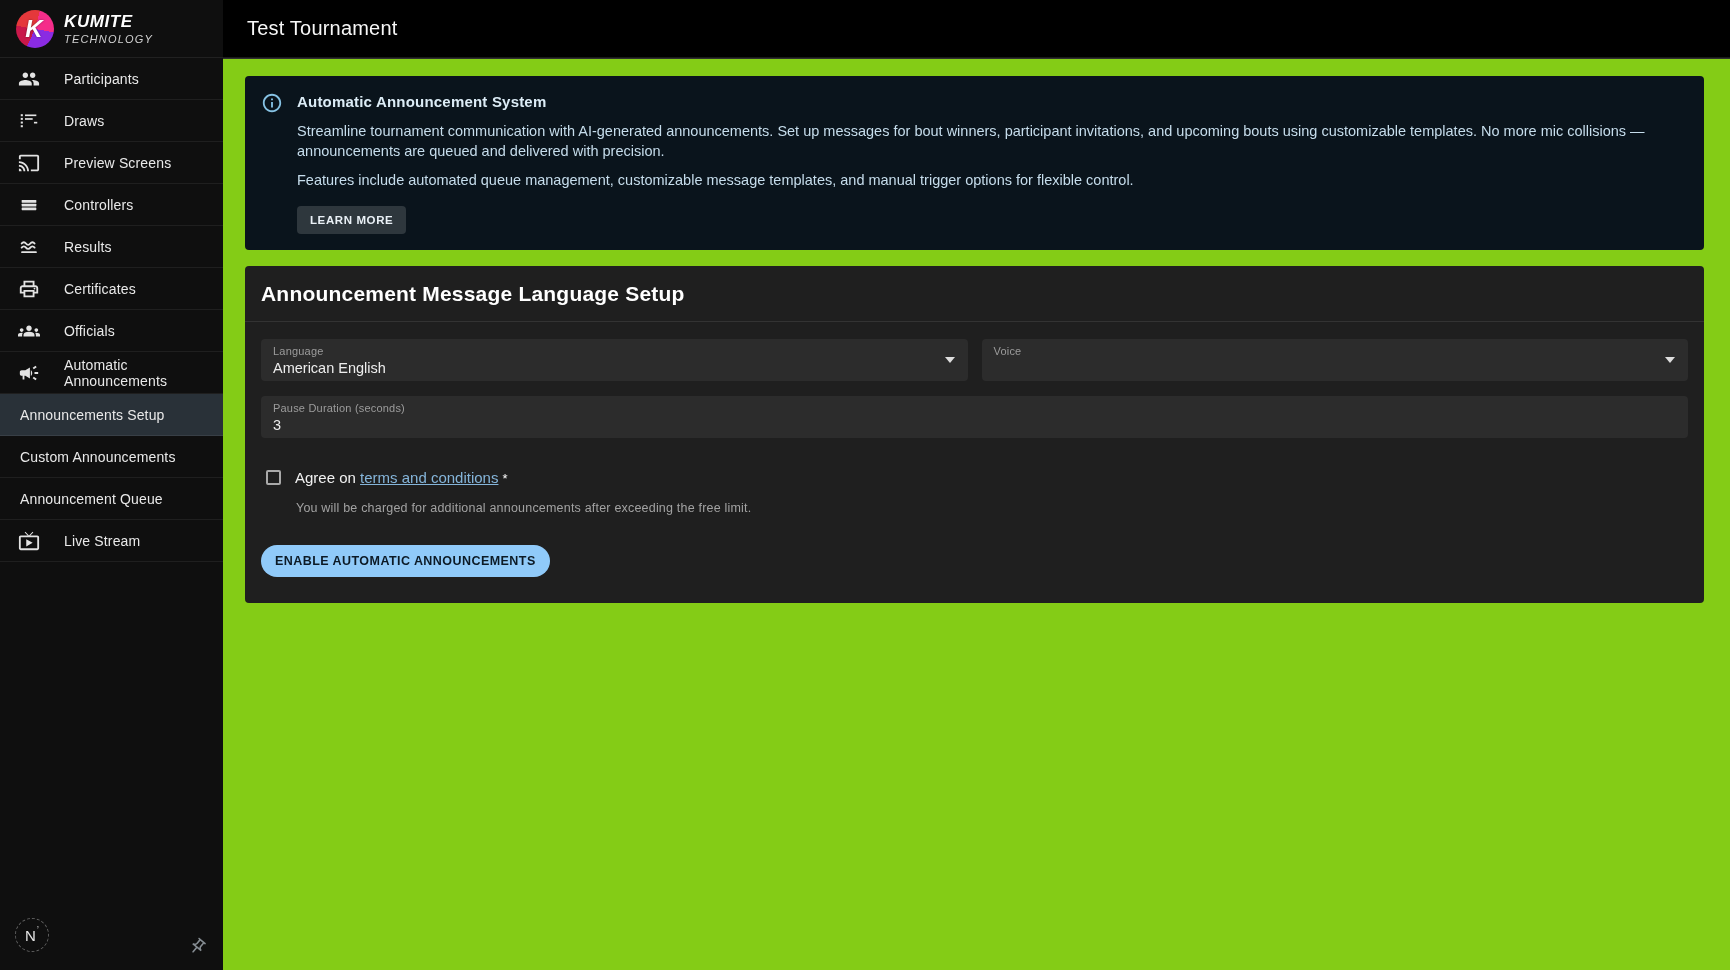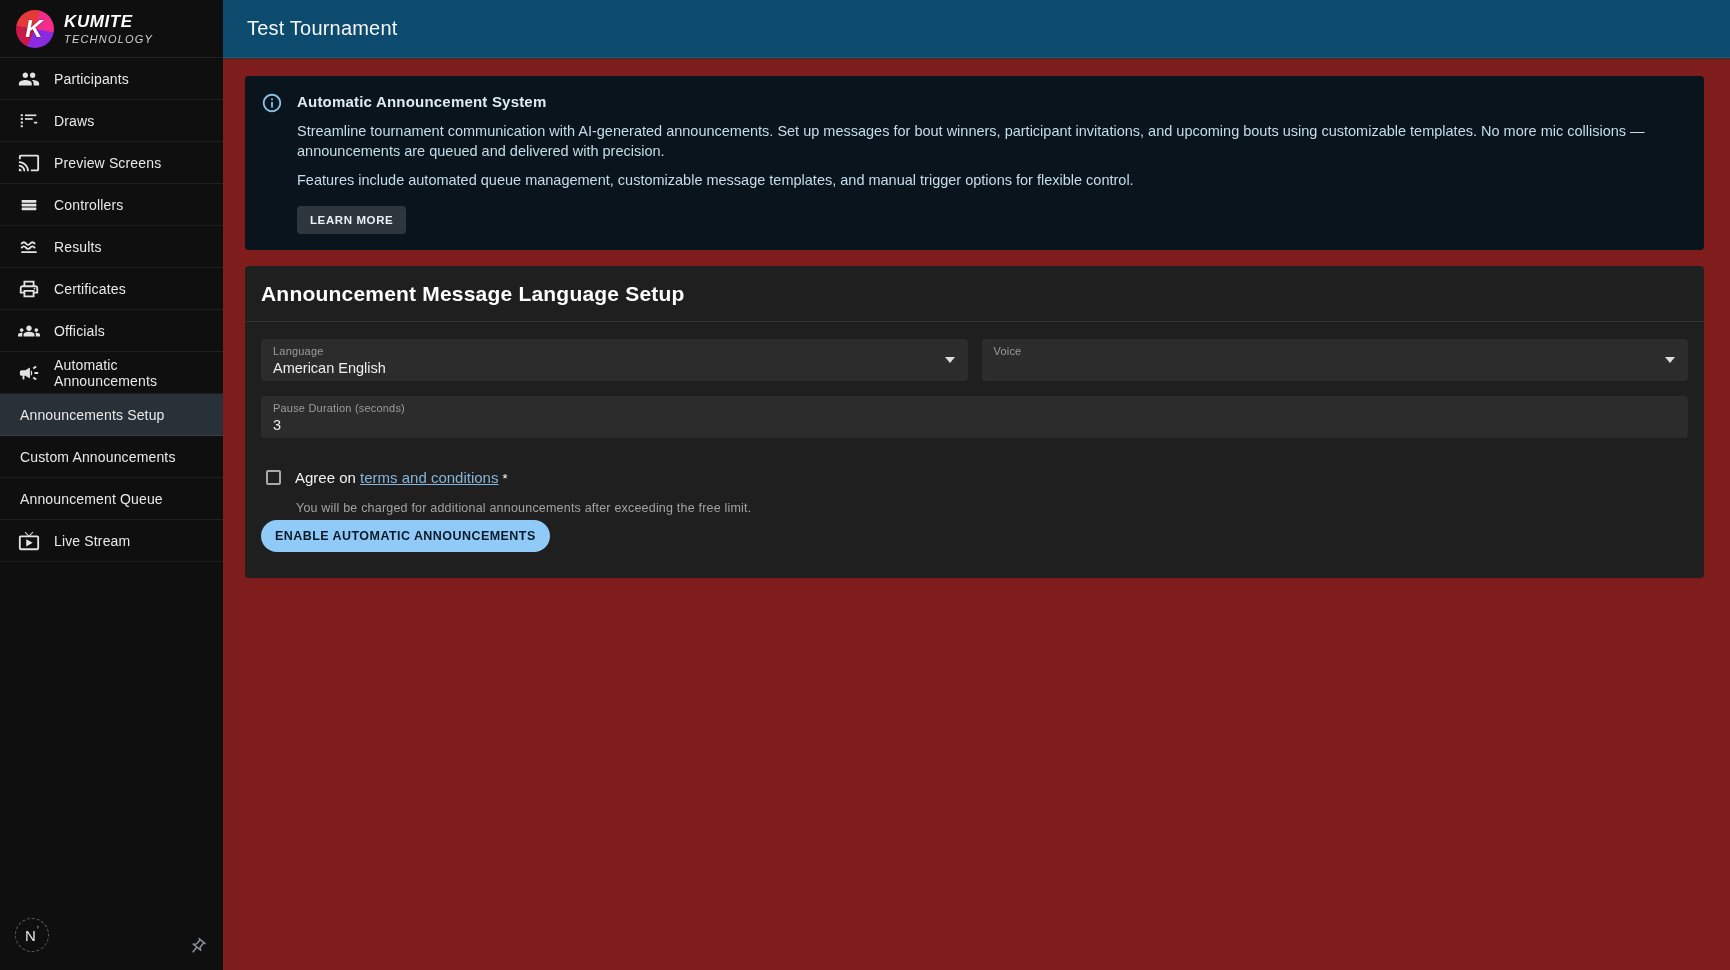--- a/index.html
+++ b/index.html
@@ -14,43 +14,43 @@
   .logo-row { height:58px; display:flex; align-items:center; gap:10px;
               padding-left:16px; border-bottom:1px solid rgba(255,255,255,.08); cursor:pointer; }
   .logo-circle { width:38px; height:38px; border-radius:50%; flex:none;
     background:conic-gradient(from -80deg,#e5383b 0 95deg,#f52d8a 95deg 180deg,#8a2be2 180deg 285deg,#c9184a 285deg 360deg);
     display:flex; align-items:center; justify-content:center; }
   .logo-circle span { color:#fff; font-weight:800; font-style:italic; font-size:24px;
                       text-shadow:0 0 2px rgba(0,0,0,.5); transform:translateX(-1px); }
   .brand-name { color:#fff; font-weight:800; font-style:italic; font-size:17px; letter-spacing:.6px; }
   .brand-sub  { color:#d2d2d2; font-style:italic; font-size:11px; letter-spacing:1.2px; margin-top:1px; }
 
-  .nav-item { height:42px; display:flex; align-items:center; gap:14px; padding-left:18px;
+  .nav-item { height:42px; display:flex; align-items:center; gap:24px; padding-left:18px;
               border-bottom:1px solid rgba(255,255,255,.07); cursor:pointer; }
   .nav-item .icon { width:22px; height:22px; flex:none; color:#e3e3e3; display:flex; }
   .nav-item .icon svg { width:22px; height:22px; }
   .nav-item .lbl { color:#e9e9e9; font-size:14px; letter-spacing:.15px; }
   .nav-item.sub { padding-left:20px; }
   .nav-item.active { background:#293138; }
 
   .sidebar-footer { position:absolute; left:0; bottom:0; width:223px; height:66px; }
   .avatar { position:absolute; left:15px; top:14px; width:34px; height:34px; border-radius:50%;
             border:1px dashed #5f5f5f; display:flex; align-items:center; justify-content:center;
             color:#e6e6e6; font-size:15px; cursor:pointer; }
   .avatar .tick { font-size:10px; color:#bdbdbd; margin:-10px 0 0 1px; }
   .pin { position:absolute; right:16px; bottom:14px; width:19px; height:19px; color:#858c92; cursor:pointer; }
   .pin svg { width:19px; height:19px; }
 
   
-  .topbar { position:absolute; left:223px; top:0; right:0; height:58px; background:#0c4a6e;
+  .topbar { position:absolute; left:223px; top:0; right:0; height:58px; background:#000000;
             border-bottom:1px solid rgba(255,255,255,.10); display:flex; align-items:center; z-index:2; }
   .topbar h1 { font-size:20px; font-weight:500; color:#f7f7f7; padding-left:24px; letter-spacing:.2px; }
 
   
-  .main { position:absolute; left:223px; top:59px; right:0; bottom:0; background:#7f1d1d;
+  .main { position:absolute; left:223px; top:59px; right:0; bottom:0; background:#84cc16;
           padding:17px 26px 11px 22px; }
 
   .info-card { background:#0a141c; border-radius:4px; display:flex; gap:14px;
                padding:15px 16px 16px 16px; color:#c6ddec; }
   .info-icon { width:22px; height:22px; color:#86c2e4; flex:none; margin-top:1px; }
   .info-icon svg { width:22px; height:22px; }
   .info-title { font-size:15px; font-weight:700; color:#dcecf6; margin:2px 0 11px; letter-spacing:.2px; }
   .info-body p { font-size:14.5px; line-height:20px; color:#c6ddec; }
   .info-body p + p { margin-top:9px; }
   .learn-more { margin-top:16px; display:inline-block; background:rgba(255,255,255,.15);
@@ -72,21 +72,21 @@
   .field.full { margin-top:15px; }
 
   .agree-row { margin-top:31px; margin-left:5px; display:flex; align-items:center; gap:14px; }
   .checkbox { width:15px; height:15px; border:2px solid #a9a9a9; border-radius:2px; flex:none; cursor:pointer; }
   .agree-text { font-size:15px; color:#f1f1f1; }
   .agree-text a { color:#85b5da; text-decoration:underline; cursor:pointer; }
   .req { color:#fff; margin-left:4px; font-size:13px; }
 
   .helper { margin-top:15px; font-size:12.5px; color:#a2a2a2; letter-spacing:.2px;margin-left:35px; }
 
-  .submit { margin-top:5px; background:#90caf9; color:#0c1a26; border:none; border-radius:16px;
+  .submit { margin-top:30px; background:#90caf9; color:#0c1a26; border:none; border-radius:16px;
             padding:9px 14px; font-family:inherit; font-size:12.5px; font-weight:700;
             letter-spacing:.45px; cursor:pointer; }
 </style>
 </head>
 <body>
 
 <div class="app">
 
   <aside class="sidebar">
     <div class="logo-row">

